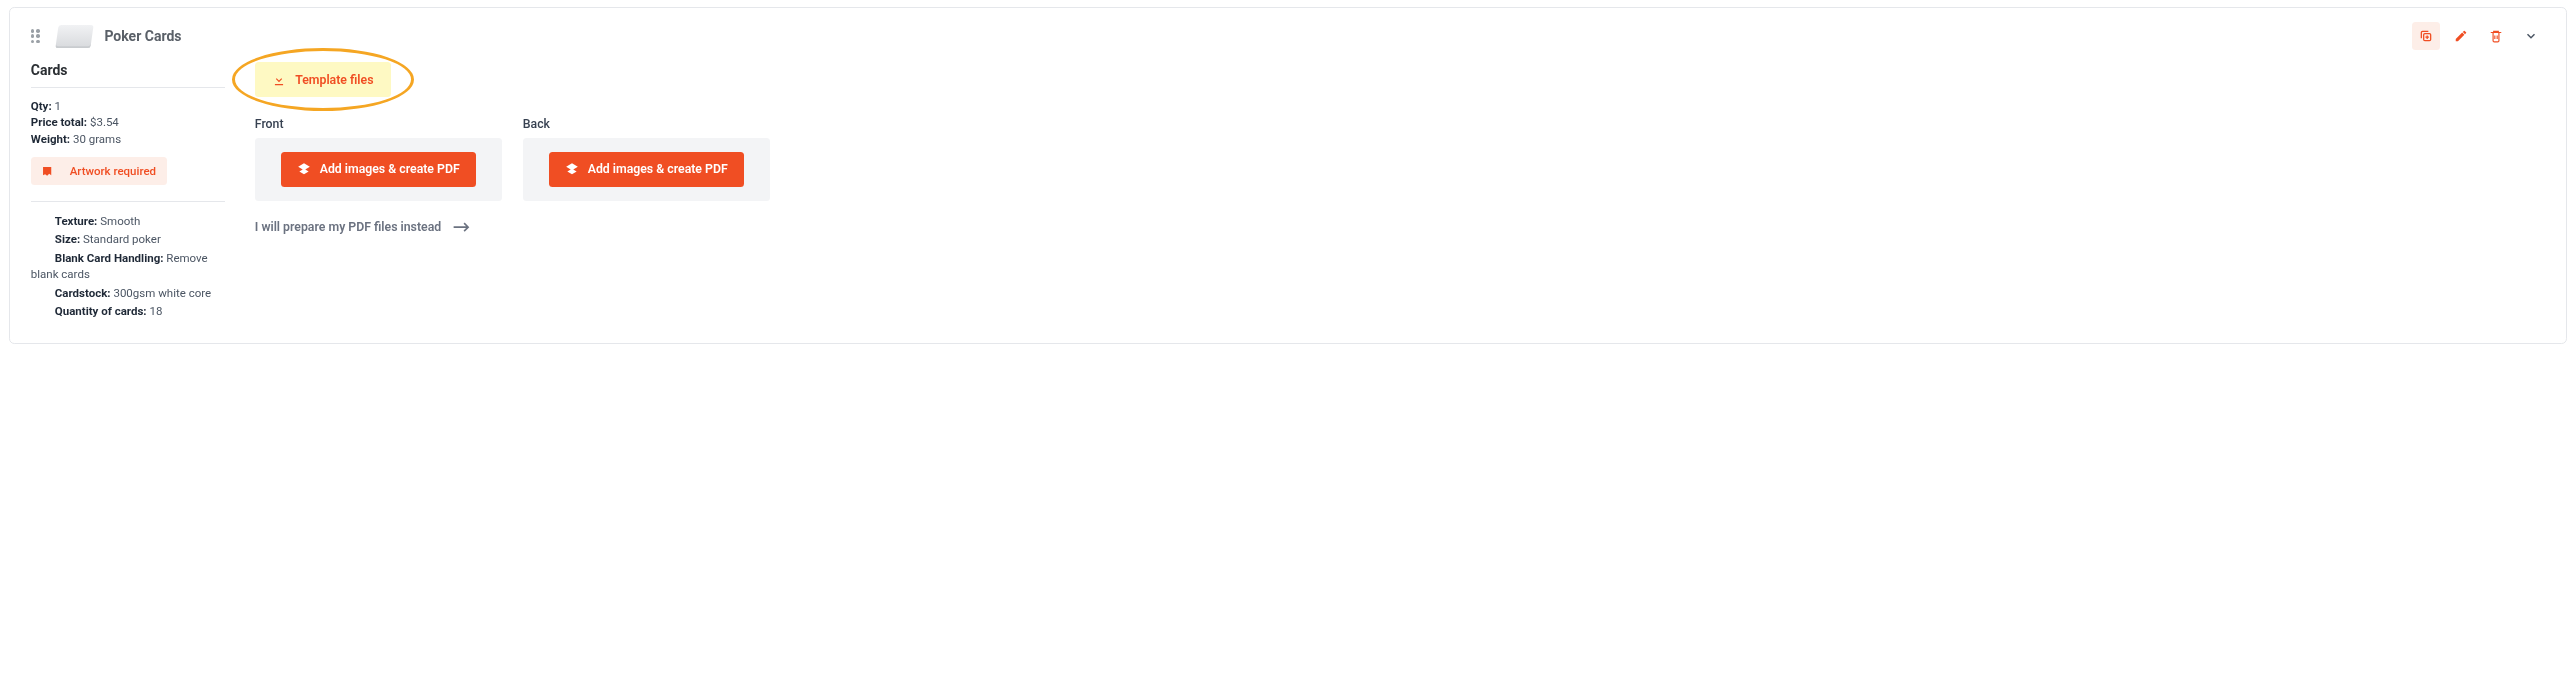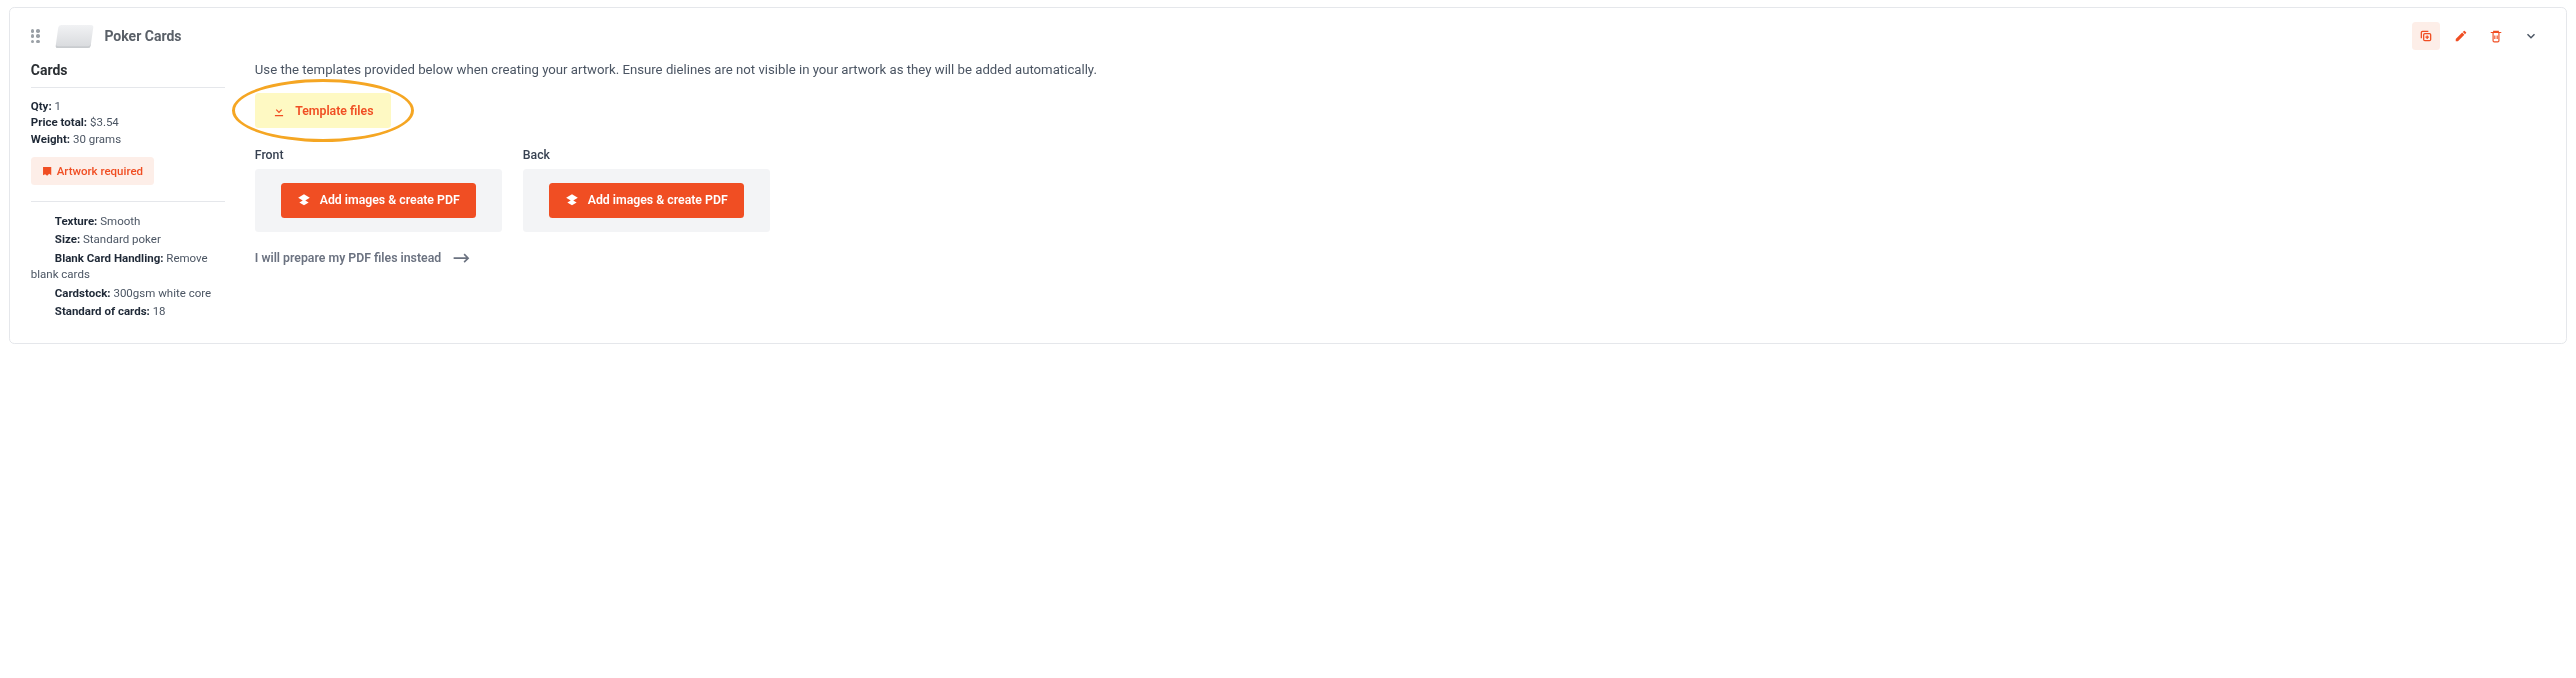--- a/index.html
+++ b/index.html
@@ -74,21 +74,21 @@
   .sidebar h3 {
     font-size: 14px;
     font-weight: 700;
     color:#2b2f33;
     margin-bottom: 8.8px;
   }
   .divider { height:0.9px; background:#e5e7eb; margin: 5.3px 0 10.6px; }
   .sidebar .meta-line { font-size:11.5px; color:#4b5563; margin: 2.6px 0; }
   .sidebar .meta-line b { color:#1f2937; font-weight:700; }
   .status-pill {
-    display:inline-flex; align-items:center; gap:3px;
+    display:inline-flex; align-items:center; gap:16px;
     background:#fdeee8;
     color:#f04e23;
     font-size:11.5px; font-weight:500;
     padding:7px 10.6px;
     border-radius:3.5px;
     margin-top:8.8px;
     cursor:pointer;
   }
   .status-pill svg { width:12.3px; height:12.3px; }
   .spec-line { font-size:11.5px; margin:2.6px 0; color:#4b5563; line-height:1.4;}
@@ -193,25 +193,24 @@
         <svg viewBox="0 0 24 24" fill="currentColor">
             <path d="M4 20l4-2 4 3 4-4 4 3V4H4v16z"></path>
           </svg>
         <span>Artwork required</span>
       </div>
       <div class="divider" style="margin-top:16px"></div>
       <div class="spec-line"><b>Texture:</b> <span>Smooth</span></div>
       <div class="spec-line"><b>Size:</b> <span>Standard poker</span></div>
       <div class="spec-line"><b>Blank Card Handling:</b> <span>Remove blank cards</span></div>
       <div class="spec-line"><b>Cardstock:</b> <span>300gsm white core</span></div>
-      <div class="spec-line"><b>Standard of cards:</b> <span>18</span></div>
+      <div class="spec-line"><b>Quantity of cards:</b> <span>18</span></div>
     </aside>
 
     <main class="main">
-      <p class="desc">Use the templates provided below when creating your artwork. Ensure dielines are not visible in your artwork as they will be added automatically.</p>
 
       <div style="position:relative; display:inline-block;">
         <div class="template-btn">
           <svg width="14" height="14" viewBox="0 0 24 24" fill="currentColor">
               <path d="M12 3v10l4-4 1.4 1.4L12 15.8 6.6 10.4 8 9l4 4V3h0zM5 19h14v2H5z"></path>
             </svg>
           <span>Template files</span>
           <div class="highlight-ring"></div>
         </div>
       </div>

